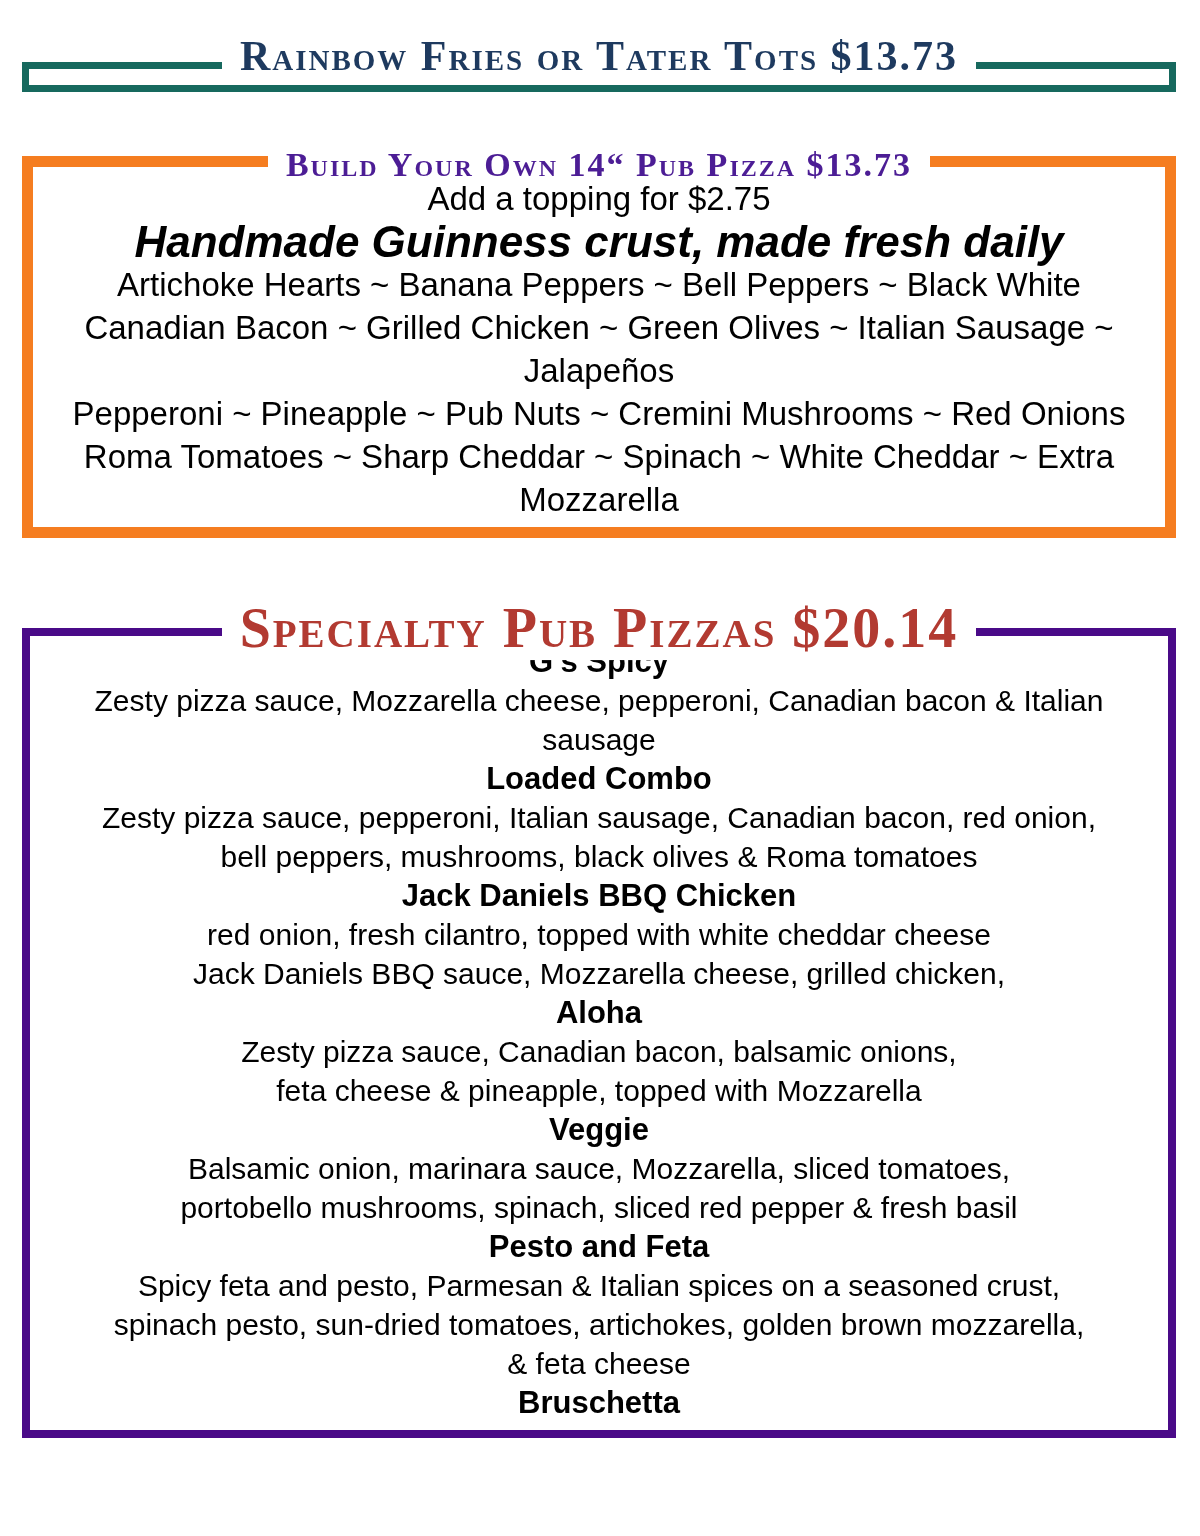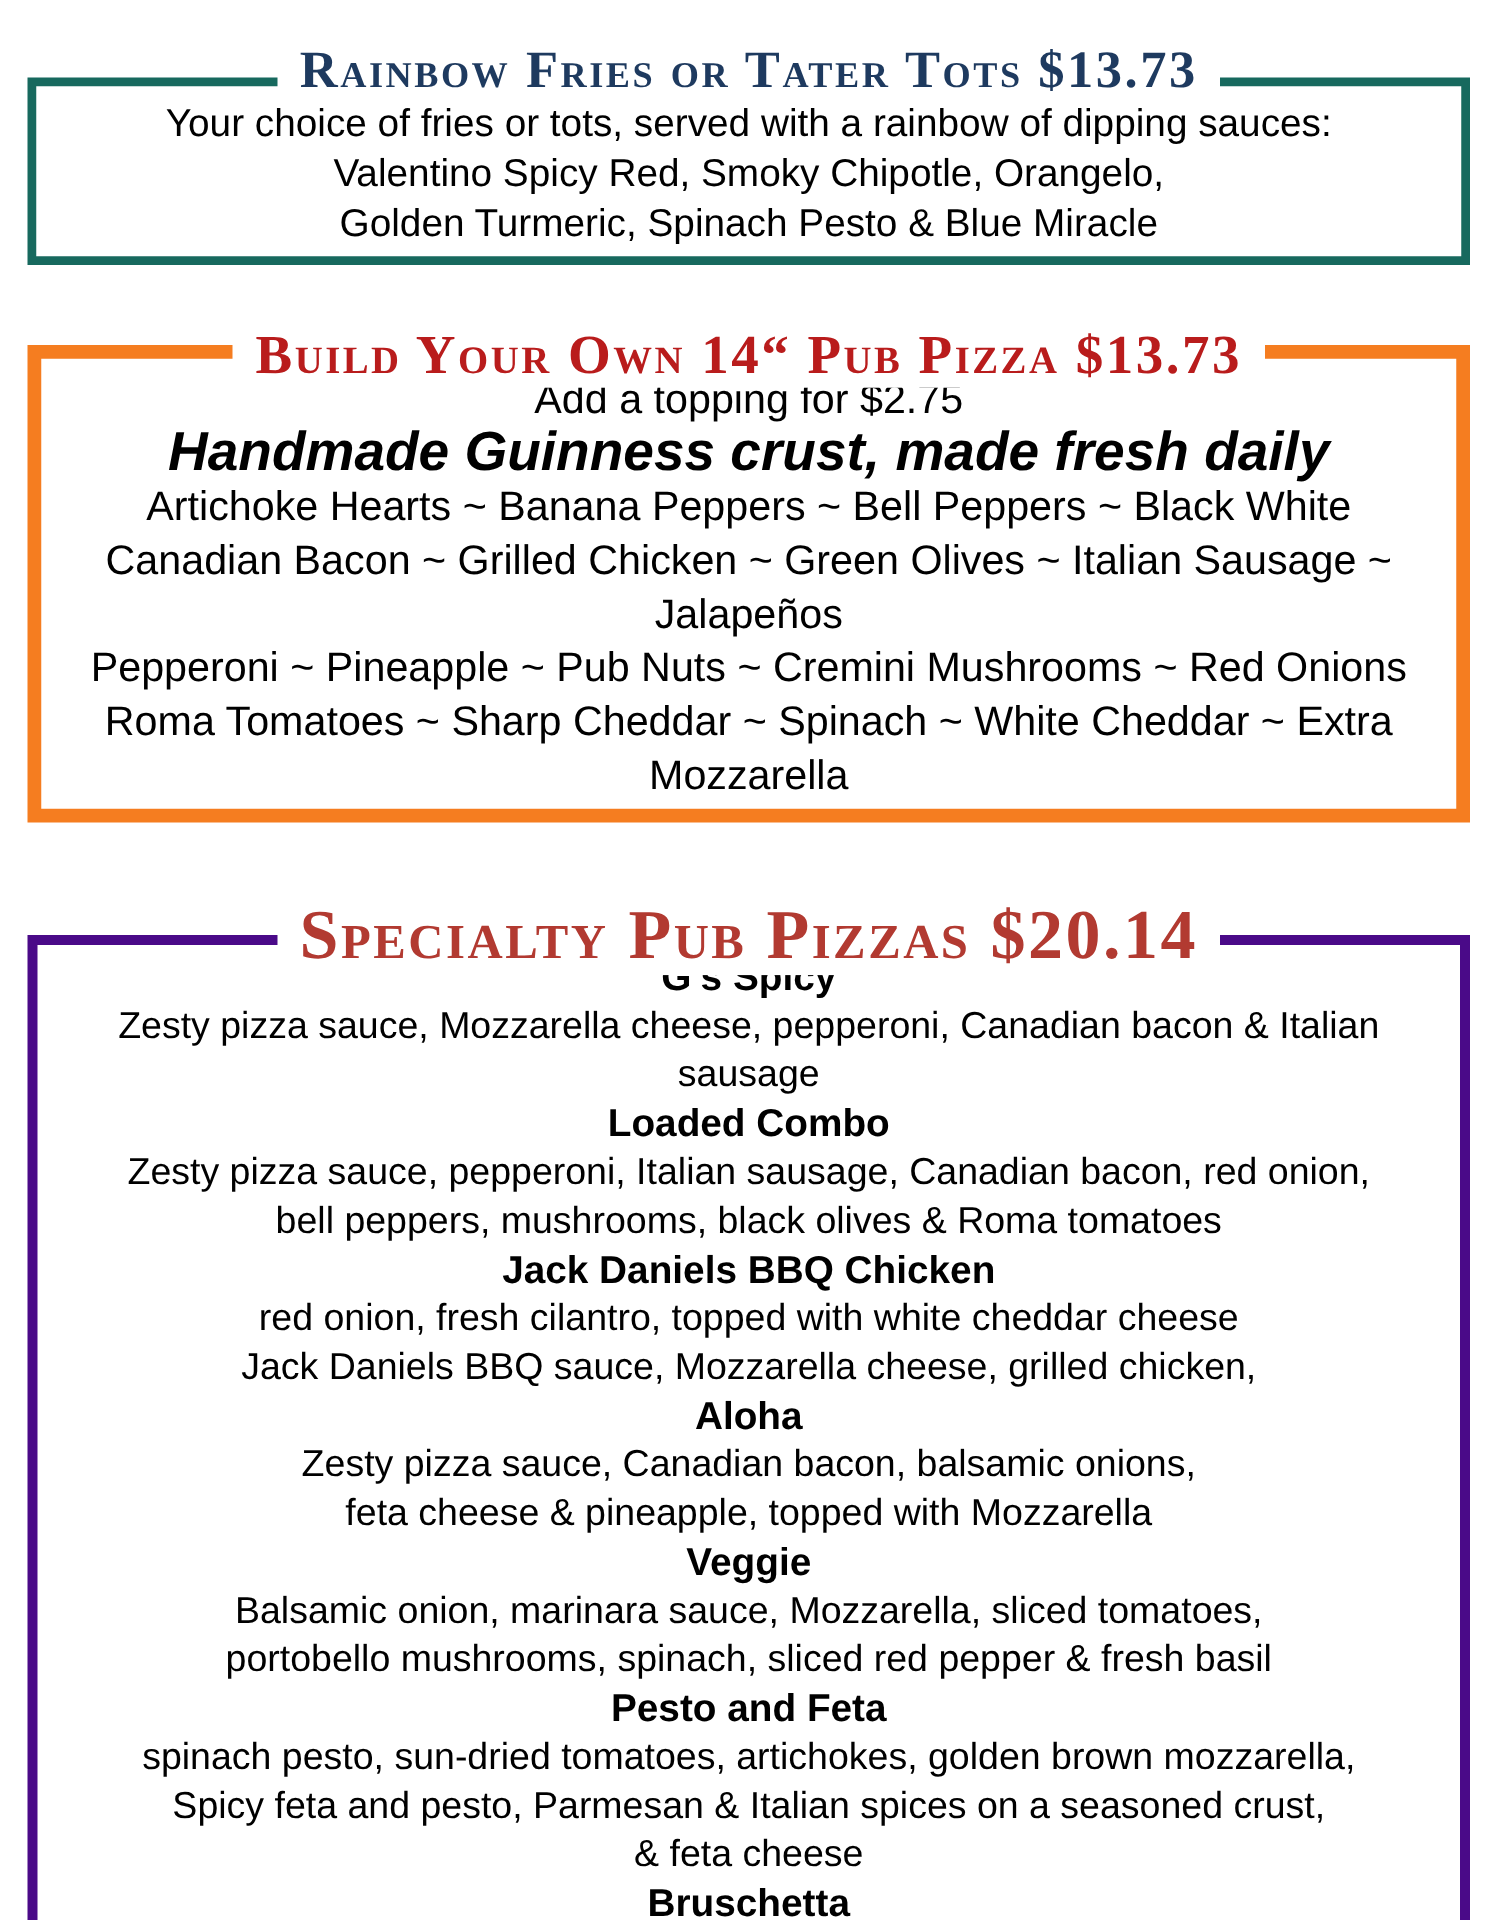--- a/index.html
+++ b/index.html
@@ -60,22 +60,22 @@
 
   
   .box-build {
     margin-top: 64px;
     border: 11px solid #f57d20;
     padding: 10px 14px 6px;
     font-size: 33px;
     line-height: 43px;
   }
   .title-build {
-    font-size: 44px;
-    color: #b91c1c;
+    font-size: 34px;
+    color: #4c1d95;
     transform: translateY(-55%);
   }
   .note-italic { }
   .note-bold-italic { font-style: italic; font-weight: 700; font-size: 44px; }
 
   
   .box-specialty {
     margin-top: 90px;
     border: 8px solid #4a0a88;
     padding: 6px 14px 8px;
@@ -90,25 +90,20 @@
   .item-name { font-weight: 700; font-size: 31px; }
 </style>
 </head>
 <body>
 
 <div class="page">
 
   <section class="box box-fries">
     <div class="box-title title-fries">
       <span class="title-text">Rainbow Fries or Tater Tots $13.73</span>
-    </div>
-    <div class="box-body">
-      <div class="line">Your choice of fries or tots, served with a rainbow of dipping sauces:</div>
-      <div class="line">Valentino Spicy Red, Smoky Chipotle, Orangelo,</div>
-      <div class="line">Golden Turmeric, Spinach Pesto &amp; Blue Miracle</div>
     </div>
   </section>
 
   <section class="box box-build">
     <div class="box-title title-build">
       <span class="title-text">Build Your Own 14“ Pub Pizza $13.73</span>
     </div>
     <div class="box-body">
       <div class="line note-italic">Add a topping for $2.75</div>
       <div class="line note-bold-italic">Handmade Guinness crust, made fresh daily</div>
@@ -149,22 +144,22 @@
       </div>
 
       <div class="menu-item">
         <div class="item-name">Veggie</div>
         <div class="desc-line">Balsamic onion, marinara sauce, Mozzarella, sliced tomatoes,</div>
         <div class="desc-line">portobello mushrooms, spinach, sliced red pepper &amp; fresh basil</div>
       </div>
 
       <div class="menu-item">
         <div class="item-name">Pesto and Feta</div>
+        <div class="desc-line">Spicy feta and pesto, Parmesan &amp; Italian spices on a seasoned crust,</div>
         <div class="desc-line">spinach pesto, sun-dried tomatoes, artichokes, golden brown mozzarella,</div>
-        <div class="desc-line">Spicy feta and pesto, Parmesan &amp; Italian spices on a seasoned crust,</div>
         <div class="desc-line">&amp; feta cheese</div>
       </div>
 
       <div class="menu-item">
         <div class="item-name">Bruschetta</div>
 
       </div>
 
     </div>
   </section>

